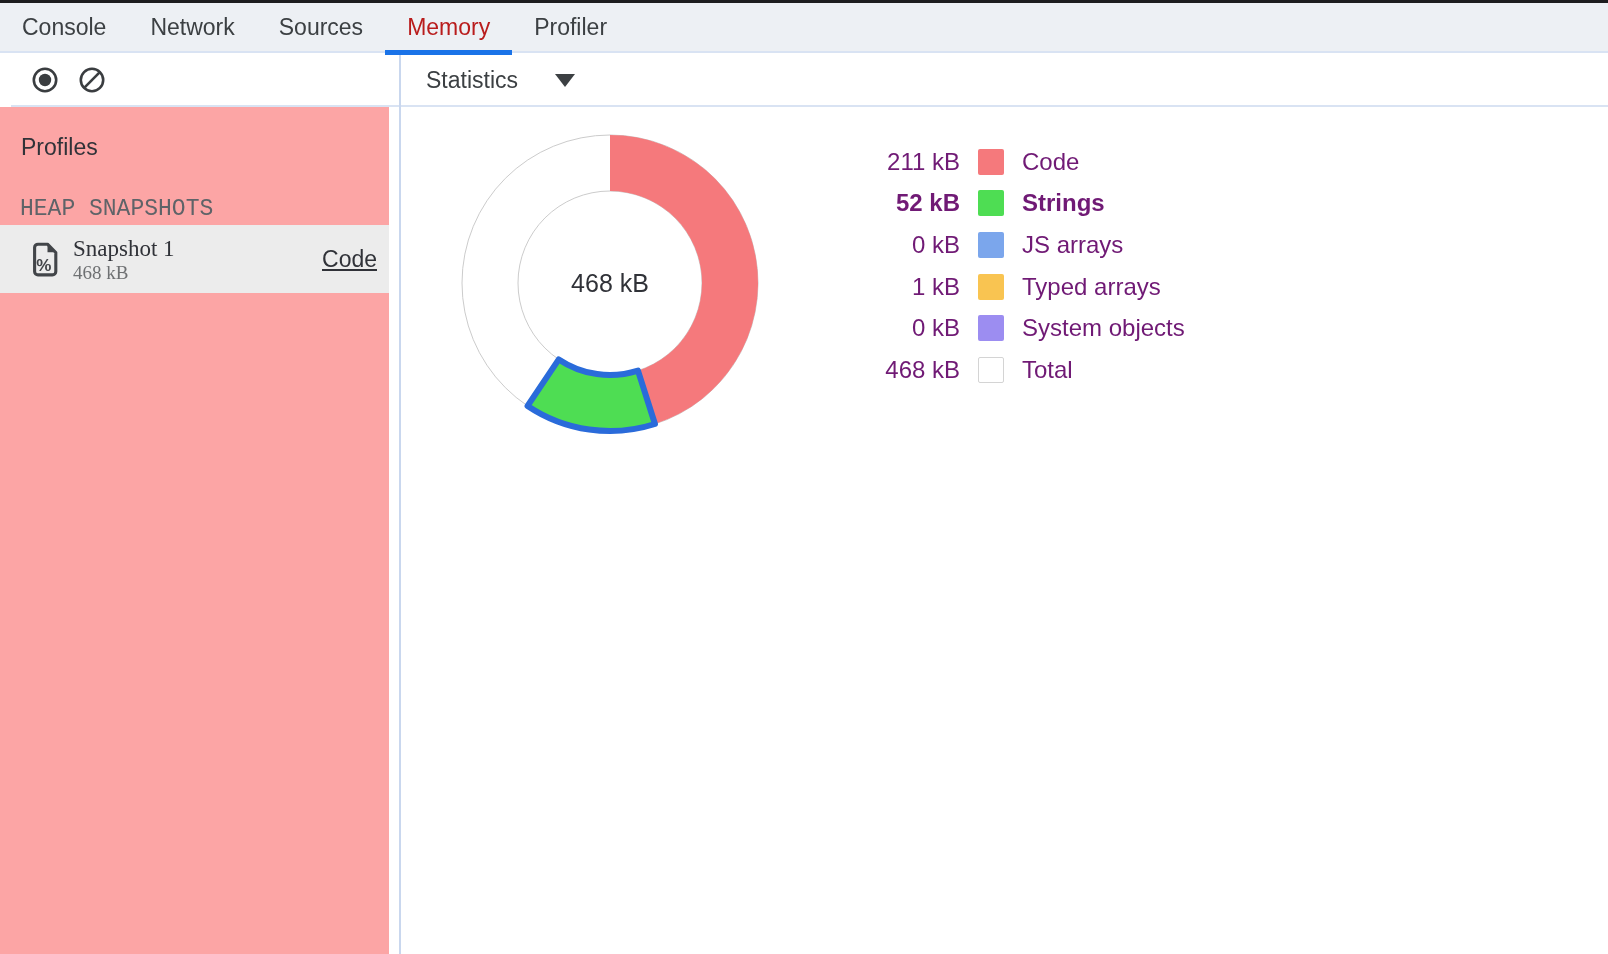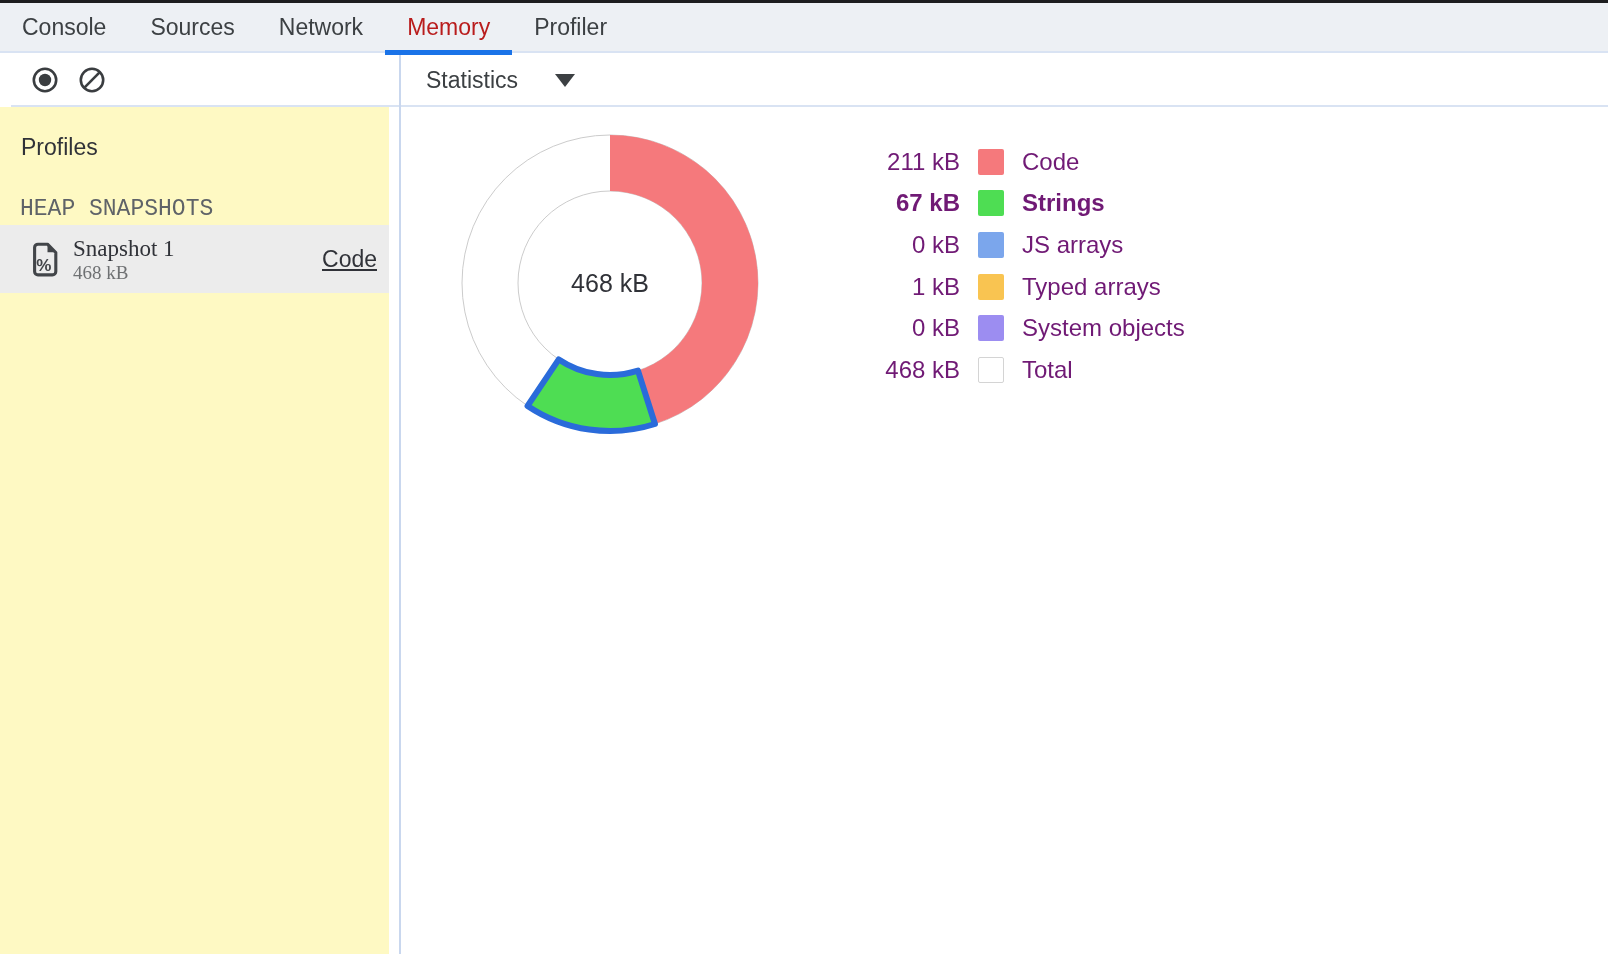--- a/index.html
+++ b/index.html
@@ -80,21 +80,21 @@
     width: 0; height: 0;
     margin-left: 37px;
     border-left: 10px solid transparent;
     border-right: 10px solid transparent;
     border-top: 13px solid #3c4043;
   }
 
   
   .sidebar {
     position: absolute; left: 0; top: 107px; width: 389px; bottom: 0;
-    background: #fef9c3;
+    background: #fca5a5;
   }
   .sidebar-title {
     margin: 26px 0 0 21px;
     font-size: 23px; color: #303238;
     height: 28px; line-height: 28px;
   }
   .sidebar-section {
     margin: 34px 0 0 20px;
     font-size: 23px; color: #5f6368;
     height: 28px; line-height: 28px; font-family: Liberation Mono, monospace;
@@ -160,22 +160,22 @@
 </style>
 </head>
 <body>
 
 <div class="screen">
 
   <div class="top-strip"></div>
 
   <div class="tabbar">
     <div class="tab">Console</div>
+    <div class="tab">Network</div>
     <div class="tab">Sources</div>
-    <div class="tab">Network</div>
     <div class="tab active">Memory</div>
     <div class="tab">Profiler</div>
   </div>
 
   <div class="toolbar-row">
     <div class="toolbar-left">
       <button class="icon-btn" title="">
         <svg width="28" height="28" viewBox="0 0 28 28">
           <circle cx="14" cy="14" r="11.2" fill="none" stroke="#3a3d40" stroke-width="2.6"></circle>
           <circle cx="14" cy="14" r="6.2" fill="#3a3d40"></circle>
@@ -227,21 +227,21 @@
       <text class="center-label" x="165" y="174">468 kB</text>
     </svg>
 
     <div class="legend">
       <div class="legend-row">
         <span class="legend-value">211 kB</span>
         <span class="legend-swatch" style="background: rgb(245, 121, 124);"></span>
         <span class="legend-label">Code</span>
       </div>
       <div class="legend-row selected">
-        <span class="legend-value">67 kB</span>
+        <span class="legend-value">52 kB</span>
         <span class="legend-swatch" style="background: rgb(78, 221, 83);"></span>
         <span class="legend-label">Strings</span>
       </div>
       <div class="legend-row">
         <span class="legend-value">0 kB</span>
         <span class="legend-swatch" style="background: rgb(123, 166, 236);"></span>
         <span class="legend-label">JS arrays</span>
       </div>
       <div class="legend-row">
         <span class="legend-value">1 kB</span>

